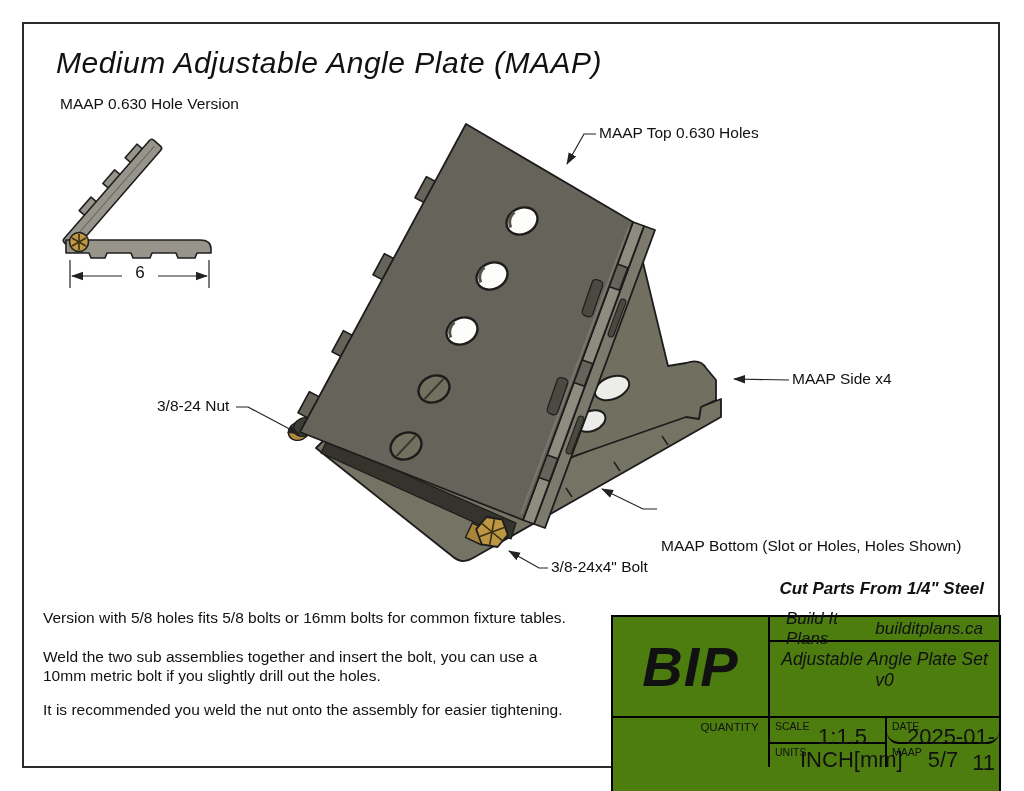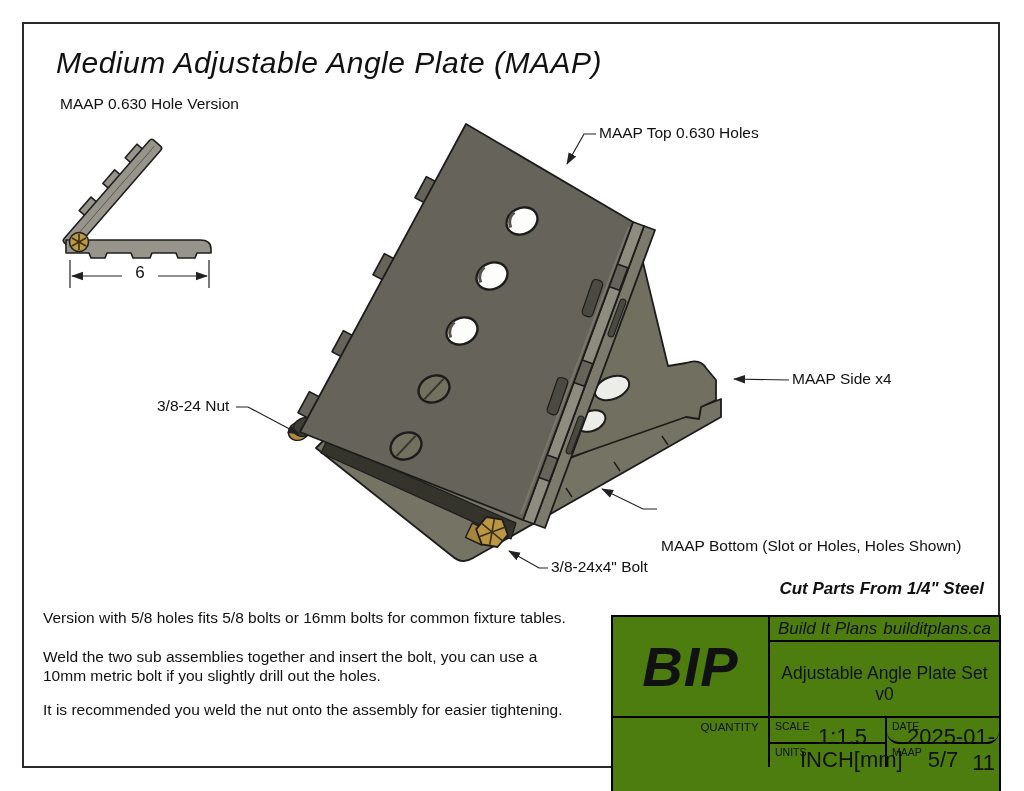--- a/index.html
+++ b/index.html
@@ -12,23 +12,23 @@
   .callout{font-size:15.5px;white-space:nowrap;}
   .note{left:43px;font-size:15.5px;white-space:nowrap;}
   #dim-label{left:122px;top:263px;width:36px;text-align:center;font-size:17px;}
   #steel-note{right:40px;top:579px;font-size:17px;font-weight:bold;font-style:italic;white-space:nowrap;}
   
   #tb{left:611px;top:615px;width:390px;height:199px;border:2px solid #000;box-sizing:border-box;background:#4d7c0f;}
   #tb .cell{position:absolute;box-sizing:border-box;}
   #bip-cell{left:0;top:0;width:157px;height:101px;border-right:2px solid #000;border-bottom:2px solid #000;
             display:flex;align-items:center;justify-content:center;font-size:56px;font-weight:bold;font-style:italic;letter-spacing:1px;}
   #brand-row{left:157px;top:0;width:229px;height:25px;border-bottom:2px solid #000;
-             display:flex;justify-content:space-between;align-items:center;padding:0 8px;font-size:17px;font-style:italic;}
+             display:flex;justify-content:space-between;align-items:center;padding:0 16px;font-size:17px;font-style:italic;}
   #title-cell{left:157px;top:25px;width:229px;height:76px;border-bottom:2px solid #000;}
-  #drawing-title{margin-top:21px;text-align:center;font-size:17.5px;}
+  #drawing-title{margin-top:7px;text-align:center;font-size:17.5px;font-style:italic;}
   #legal{position:absolute;bottom:3px;left:8px;right:3px;font-size:8.8px;line-height:1.32;}
   #sheetsize-cell{left:0;top:101px;width:78px;height:49px;border-right:2px solid #000;text-align:center;}
   #quantity-cell{left:78px;top:101px;width:79px;height:49px;border-right:2px solid #000;text-align:center;}
   .mini-label{font-size:11.5px;}
   .tb-label{position:absolute;top:2px;left:5px;font-size:10.5px;}
   #scale-cell{left:157px;top:101px;width:117px;height:26px;border-right:2px solid #000;border-bottom:2px solid #000;}
   #date-cell{left:274px;top:101px;width:112px;height:26px;border-bottom:2px solid #000;border-radius:12px;}
   #units-cell{left:157px;top:127px;width:117px;height:23px;border-right:2px solid #000;}
   #sheet-cell{left:274px;top:127px;width:112px;height:23px;}
   .tb-value{text-align:center;font-size:22px;margin-top:5px;}

